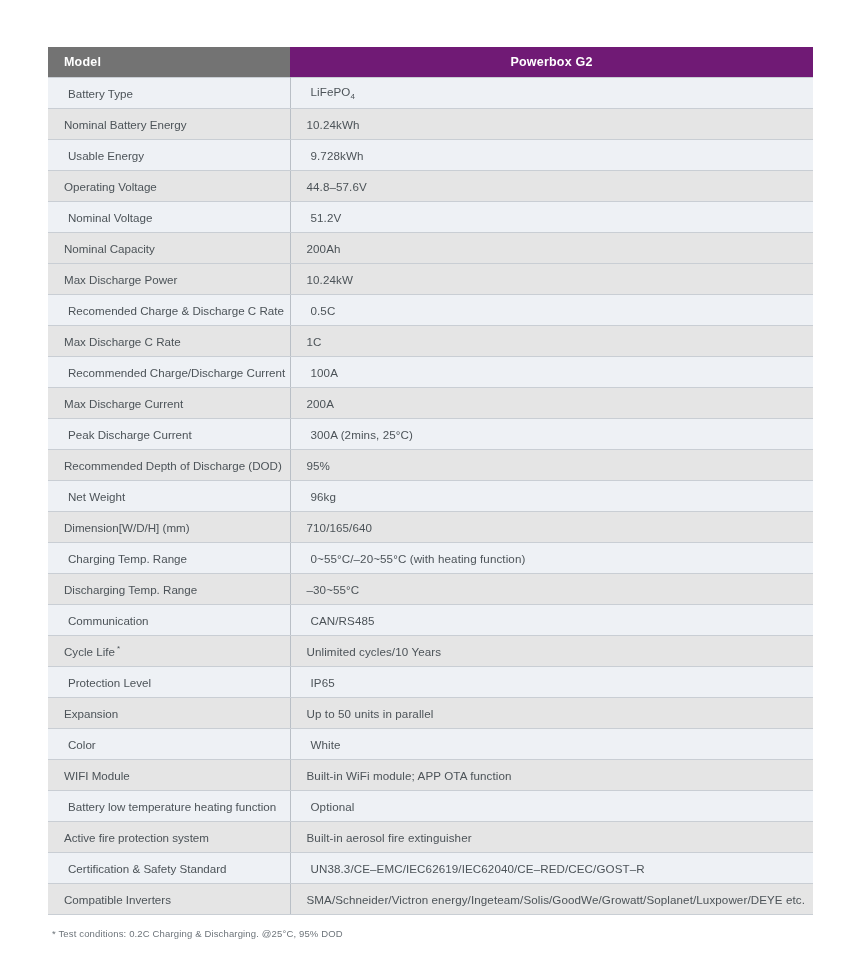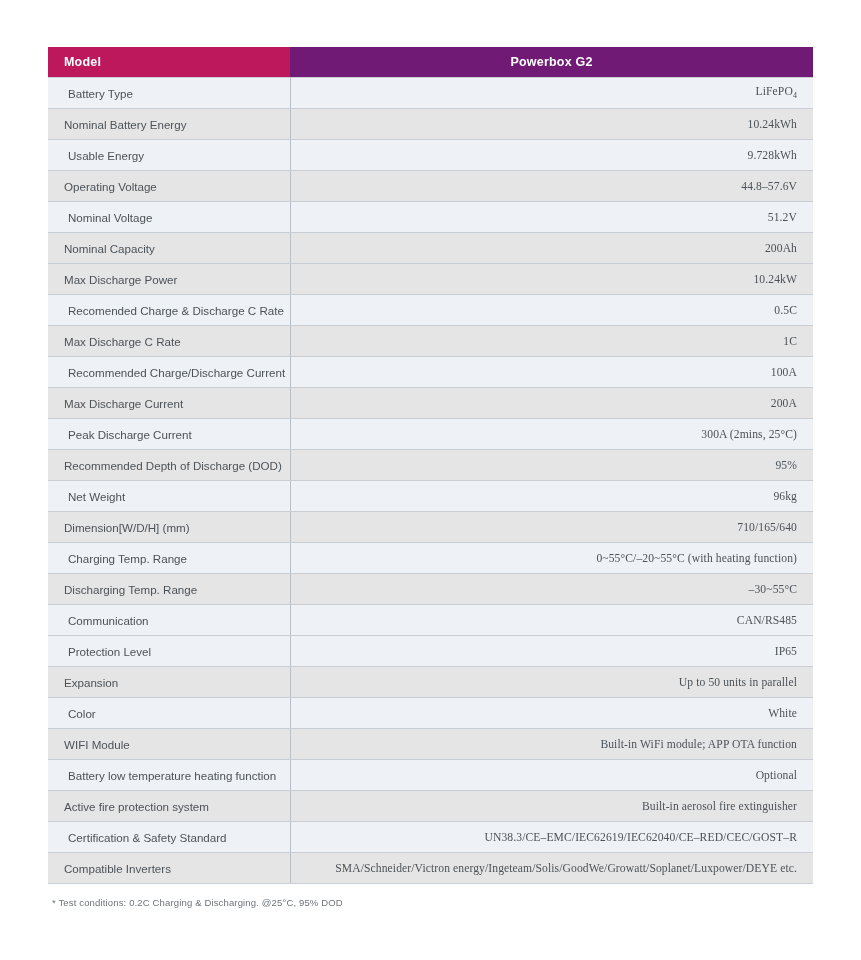--- a/index.html
+++ b/index.html
@@ -35,21 +35,21 @@
   .spec-table thead th {
     height: 30px;
     padding: 0 16px;
     font-size: 12.5px;
     font-weight: bold;
     color: #ffffff;
     letter-spacing: 0.2px;
     border: none;
   }
   th.header-label {
-    background: #be185d;
+    background: #737373;
     text-align: left;
   }
   th.header-value {
     background: #701a75;
     text-align: center;
   }
 
   
   .spec-table tbody tr {
     height: 30px;
@@ -70,23 +70,22 @@
     border-bottom: 1px solid #c9ced4;
     vertical-align: middle;
     overflow: hidden;
     white-space: nowrap;
   }
   .spec-table tbody td.cell-label {
     text-align: left;
     border-right: 1px solid #b9bfc6;
   }
   .spec-table tbody td.cell-value {
-    text-align: right;
+    text-align: left;
     letter-spacing: 0.1px;
-    font-family: Liberation Serif, serif;
   }
   .spec-table tbody tr:first-child td {
     border-top: 1px solid #c9ced4;
   }
 
   .sup-mark {
     font-size: 8px;
     vertical-align: super;
     margin-left: 2px;
     color: #4c5358;
@@ -186,20 +185,24 @@
           <td class="cell-value">0~55°C/–20~55°C (with heating function)</td>
         </tr>
         <tr class="row-plain">
           <td class="cell-label">Discharging Temp. Range</td>
           <td class="cell-value">–30~55°C</td>
         </tr>
         <tr class="row-alt">
           <td class="cell-label">Communication</td>
           <td class="cell-value">CAN/RS485</td>
         </tr>
+        <tr class="row-plain">
+          <td class="cell-label">Cycle Life<span class="sup-mark">*</span></td>
+          <td class="cell-value">Unlimited cycles/10 Years</td>
+        </tr>
         <tr class="row-alt">
           <td class="cell-label">Protection Level</td>
           <td class="cell-value">IP65</td>
         </tr>
         <tr class="row-plain">
           <td class="cell-label">Expansion</td>
           <td class="cell-value">Up to 50 units in parallel</td>
         </tr>
         <tr class="row-alt">
           <td class="cell-label">Color</td>

